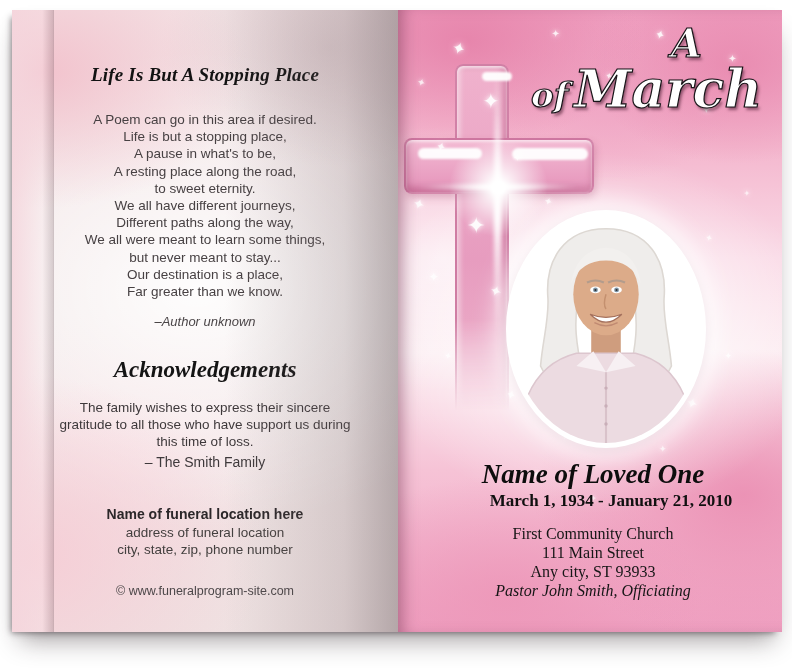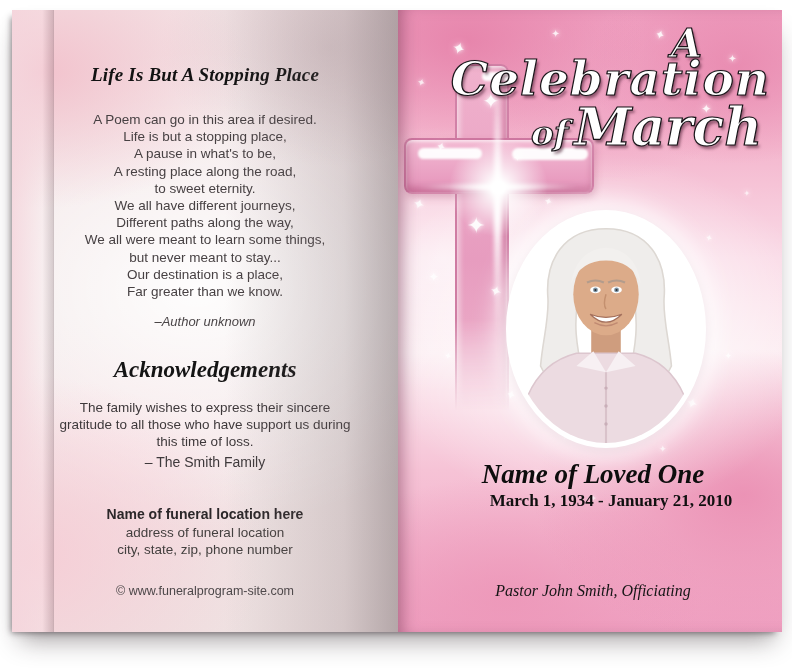--- a/index.html
+++ b/index.html
@@ -202,21 +202,20 @@
       <div class="cross-h"></div>
       <div class="hl hl-top"></div>
       <div class="hl hl-left"></div>
       <div class="hl hl-right"></div>
       <div class="ray-v"></div>
       <div class="ray-h"></div>
       <div class="burst"></div>
 
       <div class="title">
         <div class="t-a">A</div>
-        <div class="t-celebration">Celebration</div>
         <div class="t-ofline">
           <span class="t-of">of</span>
           <span class="t-life">March</span>
         </div>
       </div>
 
       <div class="photo">
         <svg viewBox="0 0 180 218" preserveAspectRatio="xMidYMid slice">
           <rect x="0" y="0" width="180" height="218" fill="#ffffff"></rect>
 
@@ -250,17 +249,22 @@
 
           <path d="M90,150 L90,218" stroke="#d9c2ca" stroke-width="2"></path>
           <circle cx="90" cy="165" r="1.6" fill="#c9aeb8"></circle>
           <circle cx="90" cy="182" r="1.6" fill="#c9aeb8"></circle>
           <circle cx="90" cy="199" r="1.6" fill="#c9aeb8"></circle>
         </svg>
       </div>
 
       <div class="fr fr-name">Name of Loved One</div>
       <div class="fr fr-dates">March 1, 1934 - January 21, 2010</div>
+      <div class="fr fr-service">
+          <div>First Community Church</div>
+          <div>111 Main Street</div>
+          <div>Any city, ST 93933</div>
+        </div>
       <div class="fr fr-officiant">Pastor John Smith, Officiating</div>
     </section>
 
   </div>
 </div>
 
 </body></html>

